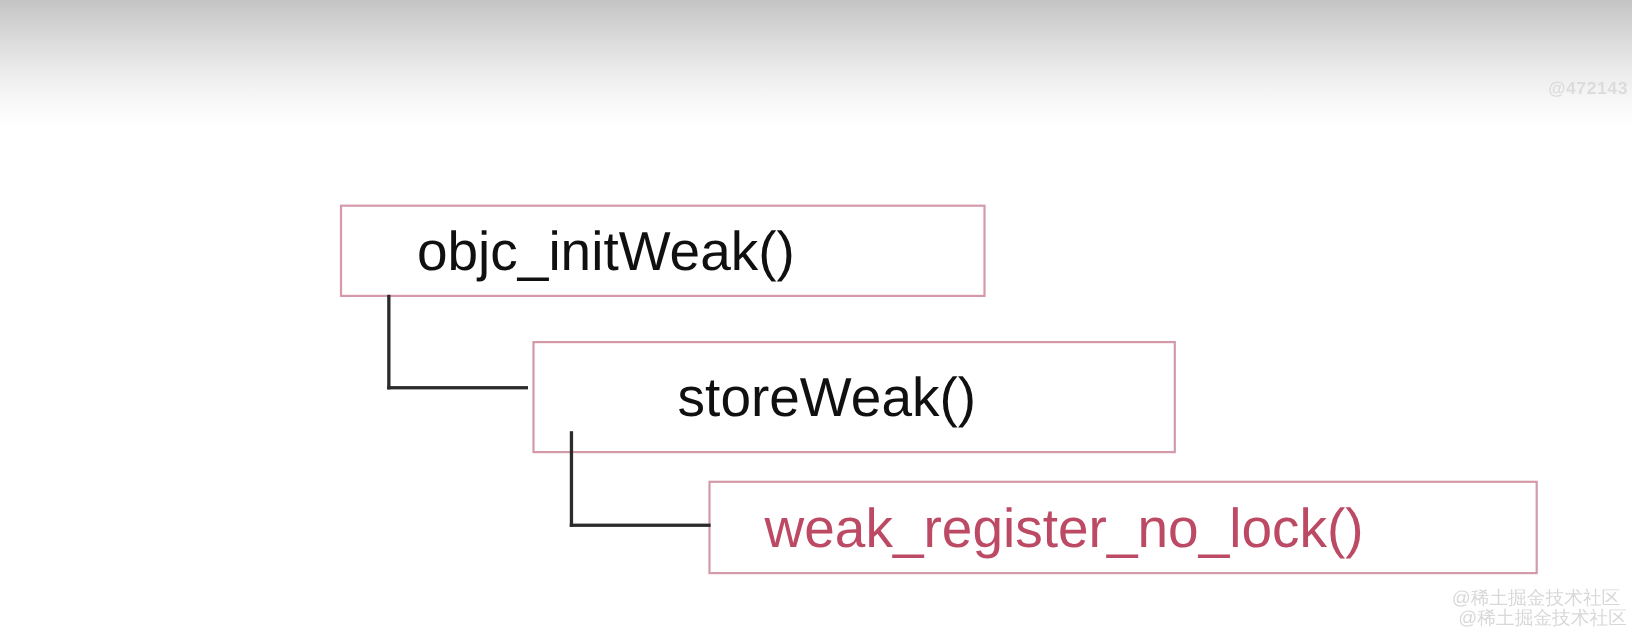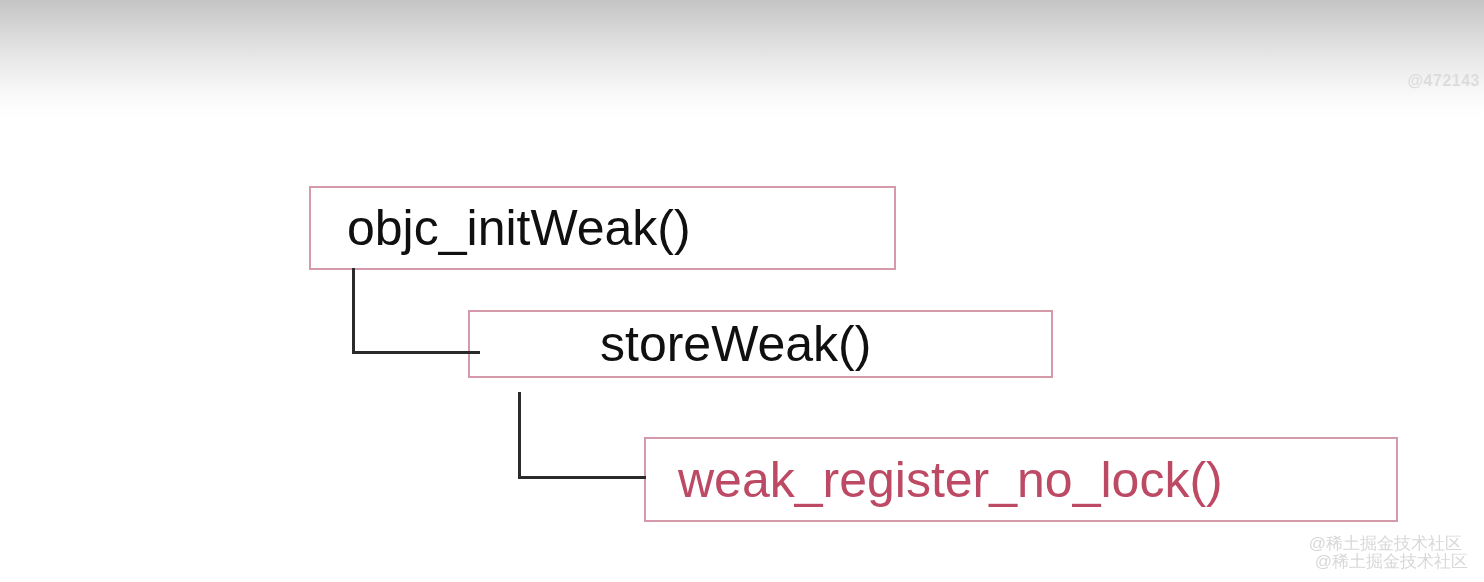--- a/index.html
+++ b/index.html
@@ -50,21 +50,21 @@
     right: 4px;
     top: 72px;
     font-size: 16px;
     font-weight: bold;
     color: #dcdcdc;
     letter-spacing: 0.5px;
     white-space: nowrap;
   }
   #wm-bottom {
     position: absolute;
-    right: 16px;
+    right: 5px;
     bottom: 6px;
     width: 210px;
     height: 46px;
     color: #d8d8d8;
     font-size: 17px;
     white-space: nowrap;
   }
   #wm-bottom .wm-line {
     position: absolute;
     right: 0;
@@ -89,38 +89,38 @@
   }
   .dark  { color: #101010; }
   .pink  { color: #bd4a64; }
 
   #node-initweak {
     left: 309px;
     top: 186px;
     width: 587px;
     height: 84px;
   }
-  #node-initweak .node-label { padding-left: 36px; }
+  #node-initweak .node-label { padding-left: 68px; }
 
   #node-storeweak {
-    left: 468px;
+    left: 484px;
     top: 310px;
     width: 585px;
-    height: 68px;
+    height: 102px;
     align-items: center;
   }
   #node-storeweak .node-label { padding-left: 130px; }
 
   #node-weakregister {
     left: 644px;
     top: 437px;
     width: 754px;
     height: 85px;
   }
-  #node-weakregister .node-label { padding-left: 32px; }
+  #node-weakregister .node-label { padding-left: 49px; }
 
   
   .connector { position: absolute; background: #2b2b2b; }
   .conn-v { width: 3px; }
   .conn-h { height: 3px; }
 
   #conn1-v { left: 352px; top: 268px; height: 86px; }
   #conn1-h { left: 352px; top: 351px; width: 128px; }
   #conn2-v { left: 518px; top: 392px; height: 87px; }
   #conn2-h { left: 518px; top: 476px; width: 128px; }

